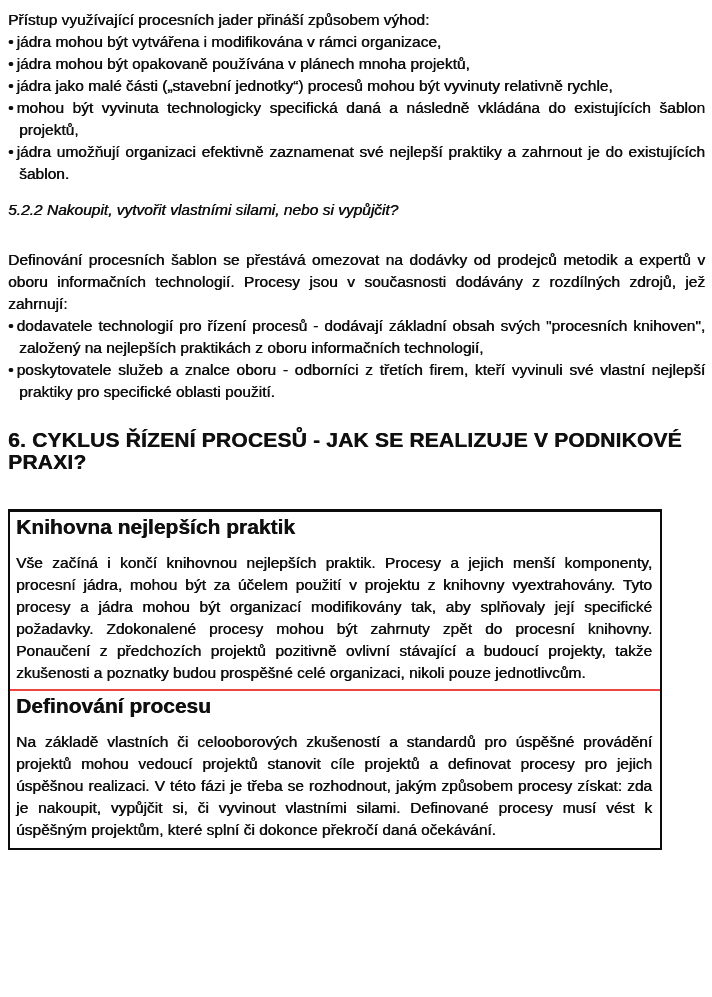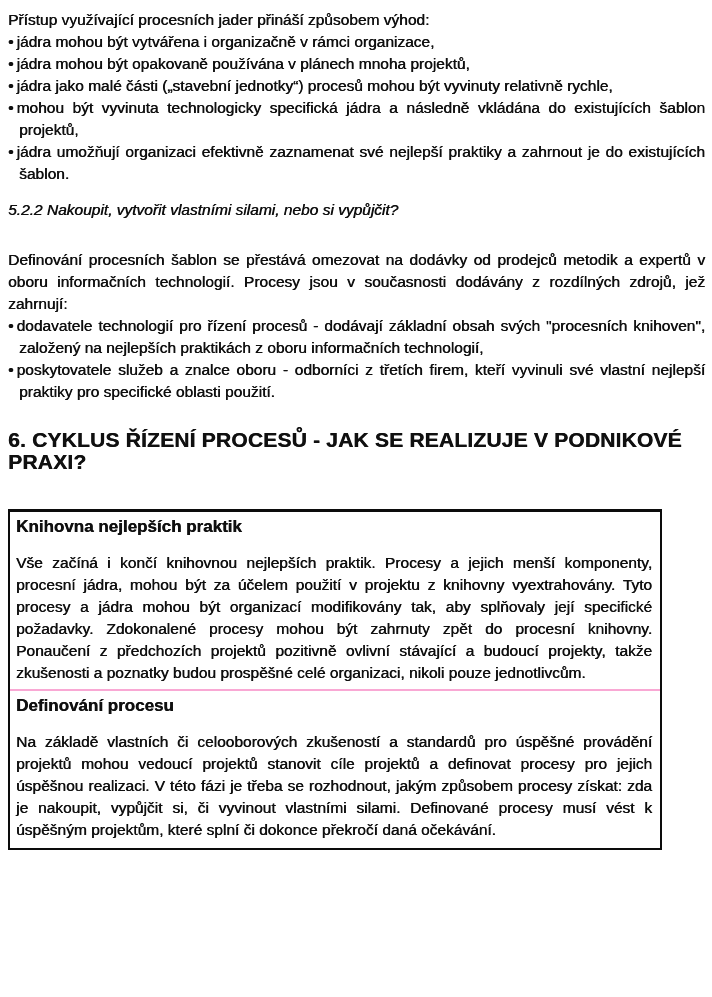--- a/index.html
+++ b/index.html
@@ -56,45 +56,45 @@
     box-sizing: border-box;
     width: 654px;
     margin-top: 36px;
     border: 2px solid #0c0c0c;
     border-top-width: 3px;
   }
   .box-section {
     padding: 4px 6px 5px 6px;
   }
   .box-section.divided {
-    border-top: 2px solid #f9a8d4;
+    border-top: 2px solid #ef4444;
     padding-bottom: 7px;
   }
   .box-title {
-    font-size: 17px;
+    font-size: 21px;
     font-weight: bold;
     margin: 0 0 14px 0;
   }
   .box-body {
     text-align: justify;
     padding-right: 2px;
   }
 </style>
 </head>
 <body>
 
 <div class="page">
 
   <p class="para">Přístup využívající procesních jader přináší způsobem výhod:</p>
 
   <ul class="bullets">
-    <li class="bullet">jádra mohou být vytvářena i organizačně v rámci organizace,</li>
+    <li class="bullet">jádra mohou být vytvářena i modifikována v rámci organizace,</li>
     <li class="bullet">jádra mohou být opakovaně používána v plánech mnoha projektů,</li>
     <li class="bullet">jádra jako malé části („stavební jednotky“) procesů mohou být vyvinuty relativně rychle,</li>
-    <li class="bullet">mohou být vyvinuta technologicky specifická jádra a následně vkládána do existujících šablon projektů,</li>
+    <li class="bullet">mohou být vyvinuta technologicky specifická daná a následně vkládána do existujících šablon projektů,</li>
     <li class="bullet">jádra umožňují organizaci efektivně zaznamenat své nejlepší praktiky a zahrnout je do existujících šablon.</li>
   </ul>
 
   <p class="subheading">5.2.2 Nakoupit, vytvořit vlastními silami, nebo si vypůjčit?</p>
 
   <p class="para">Definování procesních šablon se přestává omezovat na dodávky od prodejců metodik a expertů  v oboru informačních technologií. Procesy jsou v současnosti dodávány z rozdílných zdrojů, jež zahrnují:</p>
 
   <ul class="bullets">
     <li class="bullet">dodavatele technologií pro řízení procesů - dodávají základní obsah svých "procesních knihoven", založený na nejlepších praktikách z oboru informačních technologií,</li>
     <li class="bullet">poskytovatele služeb a znalce oboru - odborníci z třetích firem, kteří vyvinuli své vlastní nejlepší praktiky pro specifické oblasti použití.</li>

